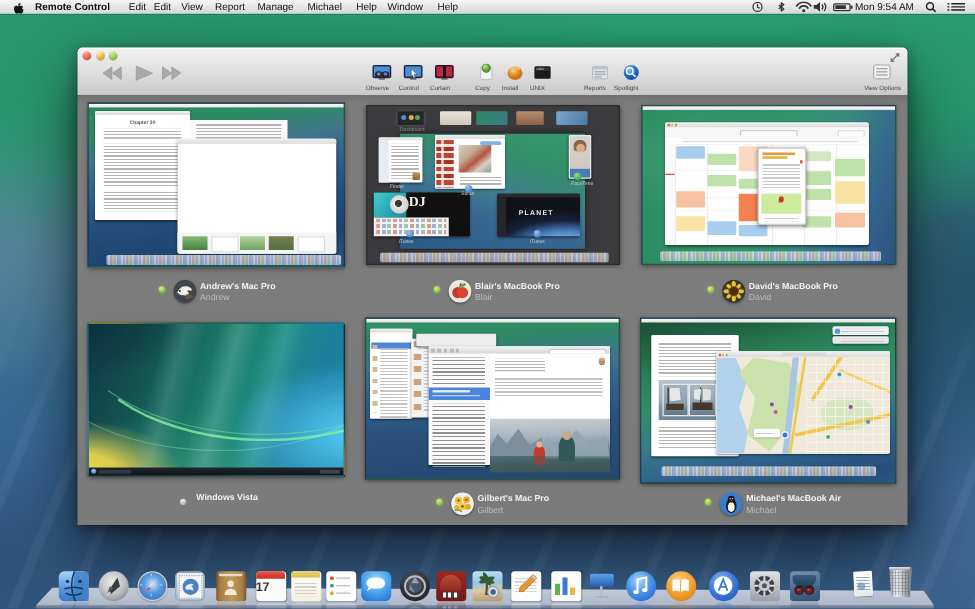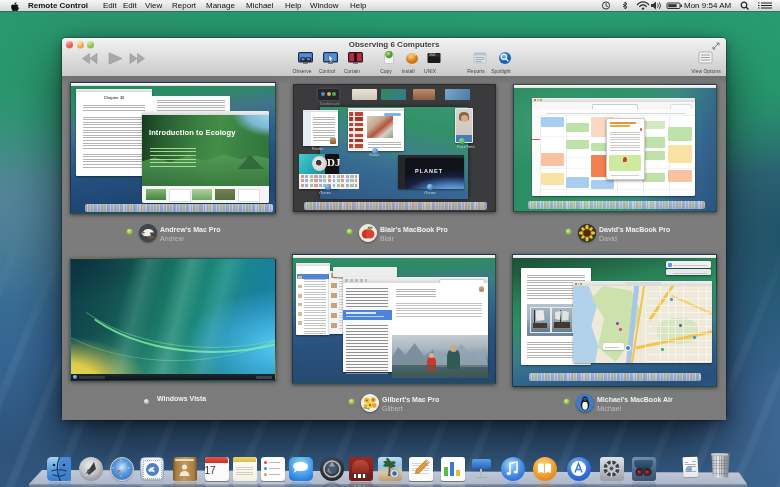--- a/index.html
+++ b/index.html
@@ -94,21 +94,20 @@
     <circle cx="4" cy="4" r="2.8" fill="none" stroke="#222" stroke-width="1.2"></circle>
     <path d="M6 6 L8.5 8.5" stroke="#222" stroke-width="1.3"></path>
     <g stroke="#222" stroke-width="1.1">
       <path d="M21 2 h11 M21 4.5 h11 M21 7 h11"></path>
       <path d="M18 2 h1.5 M18 4.5 h1.5 M18 7 h1.5"></path>
     </g>
   </svg>
 </div>
 <div id="win">
   <div id="header"></div>
-  <div id="title">Observing 6 Computers</div>
   <div class="tl" style="left:4px;background:radial-gradient(circle at 35% 30%,#ff9a8a,#e4574a 60%,#c43e33)"></div>
   <div class="tl" style="left:14.5px;background:radial-gradient(circle at 35% 30%,#ffe2a0,#e9a73d 60%,#c98a28)"></div>
   <div class="tl" style="left:25px;background:radial-gradient(circle at 35% 30%,#c8eda0,#8fbf45 60%,#6fa332)"></div>
   <svg style="position:absolute;left:19px;top:14px" width="88" height="13" viewBox="0 0 88 13">
     <g fill="#a9a9a9" stroke="#8e8e8e" stroke-width="0.5">
       <path d="M8.5 1.5 L1.5 6.5 L8.5 11.5 z"></path>
         <path d="M16 1.5 L9 6.5 L16 11.5 z"></path>
       <path d="M28 0.8 L41 6.5 L28 12.2 z"></path>
       <path d="M49 1.5 L56 6.5 L49 11.5 z"></path>
         <path d="M56.5 1.5 L63.5 6.5 L56.5 11.5 z"></path>
@@ -213,32 +212,20 @@
         <div class="tb" style="height:3px;"></div>
         <div style="position:absolute;left:0;top:6px;width:100%;text-align:center;font-size:4px;color:#555;font-weight:bold;">Chapter 30</div>
         <div class="txt" style="left:7px;top:14px;width:62px;height:8px;"></div>
         <div class="txt" style="left:7px;top:26px;width:62px;height:34px;"></div>
         <div class="txt" style="left:7px;top:63px;width:62px;height:17px;"></div>
       </div>
       <div style="position:absolute;left:81px;top:13px;width:78px;height:17px;background:#fbfbfb;"></div>
       <div class="txt" style="left:86px;top:15px;width:68px;height:13px;"></div>
       <div class="w" style="left:71px;top:28px;width:127px;height:92px;border-radius:2px;">
         <div class="tb" style="height:4px;border-radius:2px 2px 0 0;"></div>
-        <div style="position:absolute;left:0;top:4px;width:127px;height:71px;overflow:hidden;
-          background:radial-gradient(ellipse 55px 32px at 102% -2%,#a6d8e8 0%,#7ab8d4 45%,rgba(122,184,212,0) 72%),
-          radial-gradient(ellipse 90px 50px at 10% 105%,rgba(18,52,26,.8) 0%,rgba(18,52,26,0) 70%),
-          linear-gradient(100deg,#16391f 0%,#275c2f 16%,#3a7e40 40%,#448e48 58%,#3a8243 74%,#2e7339 100%);">
-          <div style="position:absolute;left:7px;top:13px;font-size:7.5px;font-weight:bold;color:#fff;letter-spacing:.1px;">Introduction to Ecology</div>
-          <div style="position:absolute;left:0;top:34px;width:127px;height:37px;opacity:.85;
-            background:linear-gradient(#55a258 0%,#478c4c 55%,#3a7a40 100%);
-            clip-path:polygon(0 34%,10% 22%,22% 36%,36% 18%,50% 32%,64% 14%,78% 28%,90% 18%,100% 26%,100% 100%,0 100%);"></div>
-          <div style="position:absolute;left:96px;top:40px;width:26px;height:14px;background:#2e5f38;clip-path:polygon(0 100%,46% 0,100% 100%);opacity:.8;"></div>
-          <div style="position:absolute;left:8px;top:30px;width:46px;height:24px;
-            background:repeating-linear-gradient(to bottom,rgba(0,0,0,0) 0 2.6px,rgba(200,240,170,.8) 2.6px 3.7px);"></div>
-        </div>
         <div style="position:absolute;left:0;top:75px;width:127px;height:17px;background:#f4f4f4;border-radius:0 0 2px 2px;">
           <div style="position:absolute;left:4px;top:2.5px;width:20px;height:11px;background:linear-gradient(#84b876,#48823f);"></div>
           <div style="position:absolute;left:27px;top:2.5px;width:20px;height:11px;background:#fff;border:0.5px solid #ddd;"></div>
           <div style="position:absolute;left:50px;top:2.5px;width:20px;height:11px;background:linear-gradient(#aecf9a,#74a864)"></div>
           <div style="position:absolute;left:73px;top:2.5px;width:20px;height:11px;background:linear-gradient(#74804e,#566e42)"></div>
           <div style="position:absolute;left:96px;top:2.5px;width:20px;height:11px;background:#fff;border:0.5px solid #ddd;"></div>
         </div>
       </div>
       <div class="mdock" style="left:14px;top:121px;width:188px;"></div>
     </div>
@@ -271,21 +258,21 @@
         <div style="position:absolute;left:36px;top:4.5px;width:17px;height:3.5px;background:#7fb2e8;border-radius:2px;"></div>
         <div class="txt" style="left:20px;top:32px;width:33px;height:8px;"></div>
       </div>
       <div class="w" style="left:161px;top:23px;width:18px;height:35px;background:#e8e8ea;">
         <div style="position:absolute;left:1px;top:1px;width:16px;height:26px;background:linear-gradient(#d8d4ce 0%,#cfc8c0 100%);overflow:hidden;">
           <div style="position:absolute;left:3px;top:3px;width:10px;height:9px;background:#8a6647;border-radius:45% 45% 30% 30%;"></div>
           <div style="position:absolute;left:4.5px;top:6px;width:7px;height:7px;background:#d9ab88;border-radius:50%;"></div>
         </div>
         <div style="position:absolute;left:1px;bottom:1px;width:16px;height:7px;background:#4a7ab5;"></div>
       </div>
-      <div class="w" style="left:5px;top:69px;width:40px;height:35px;background:#101010;">
+      <div class="w" style="left:5px;top:69px;width:77px;height:35px;background:#101010;">
         <div style="position:absolute;left:0;top:0;width:26px;height:20px;background:linear-gradient(130deg,#46ccc8 0%,#2aa8b8 55%,#1a8898 100%);"></div>
         <div style="position:absolute;left:13px;top:2px;width:15px;height:15px;border-radius:50%;background:radial-gradient(circle at 45% 45%,#3a3a3a 22%,#e8e6e2 26%,#d8d5d0 60%,#b8b4ae 100%);"></div>
         <div style="position:absolute;left:28px;top:2px;font-size:11px;font-weight:bold;color:#f2f2f2;font-family:'Liberation Serif',serif;">DJ</div>
         <div style="position:absolute;left:0;top:20px;width:60px;height:15px;background:#f4f4f4;"></div>
         <div style="position:absolute;left:2px;top:21px;width:56px;height:13px;opacity:.8;background:
           repeating-linear-gradient(to bottom,rgba(255,255,255,0) 0 3px,rgba(244,244,244,.95) 3px 4.5px),
           repeating-linear-gradient(90deg,rgba(200,106,92,.8) 0 3px,#f4f4f4 3px 4.5px,rgba(110,140,200,.8) 4.5px 7.5px,#f4f4f4 7.5px 9px,rgba(120,168,128,.8) 9px 12px,#f4f4f4 12px 13.5px);"></div>
       </div>
       <div class="w" style="left:104px;top:70px;width:66px;height:34px;background:#141414;">
         <div class="tb" style="height:2.5px;background:#2a2a2c;"></div>
@@ -591,21 +578,21 @@
     </div>
   <div class="dk" style="left:172.5px;border-radius:2.5px;background:linear-gradient(90deg,#7a5226 0%,#a87c42 12%,#c29a58 50%,#a87c42 88%,#7a5226 100%);">
     <div style="position:absolute;left:2px;top:2px;width:19px;height:2px;background:#e8dcc8;border-radius:1px;"></div>
     <svg style="position:absolute;left:6px;top:6px" width="11" height="13" viewBox="0 0 11 13">
         <circle cx="5.5" cy="4" r="2.6" fill="#f0e8d8"></circle>
         <path d="M0.5 13 Q1 8 5.5 8 Q10 8 10.5 13 z" fill="#f0e8d8"></path>
       </svg>
     </div>
   <div class="dk" style="left:204.5px;background:#fbfbfb;border-radius:3px;box-shadow:0 0.5px 1px rgba(0,0,0,.4);">
     <div style="position:absolute;left:0;top:0;width:23px;height:6px;background:linear-gradient(#e85548,#c83225);border-radius:3px 3px 0 0;"></div>
-    <div style="position:absolute;left:0;top:6px;width:23px;height:17px;font-size:10px;font-weight:normal;color:#333;line-height:16px;">17</div>
+    <div style="position:absolute;left:0;top:6px;width:23px;height:17px;font-size:10px;font-weight:bold;color:#333;line-height:16px;">17</div>
     </div>
   <div class="dk" style="left:232.5px;background:linear-gradient(#fdfdf8 0%,#f6f2e0 100%);border-radius:2.5px;">
     <div style="position:absolute;left:0;top:0;width:23px;height:5px;background:linear-gradient(#e8d470,#d8be4e);border-radius:2.5px 2.5px 0 0;"></div>
     <div class="txt" style="left:3px;top:8px;width:17px;height:12px;opacity:.6;"></div>
     </div>
   <div class="dk" style="left:260.5px;background:#fcfcfc;border-radius:3px;box-shadow:0 0.5px 1px rgba(0,0,0,.35);">
     <div style="position:absolute;left:3px;top:4px;width:3px;height:3px;border-radius:50%;background:#e8453a;"></div>
     <div style="position:absolute;left:3px;top:10px;width:3px;height:3px;border-radius:50%;background:#3a8ae0;"></div>
     <div style="position:absolute;left:3px;top:16px;width:3px;height:3px;border-radius:50%;background:#e8a020;"></div>
     <div style="position:absolute;left:8px;top:5px;width:11px;height:1.2px;background:#bbb;"></div>

